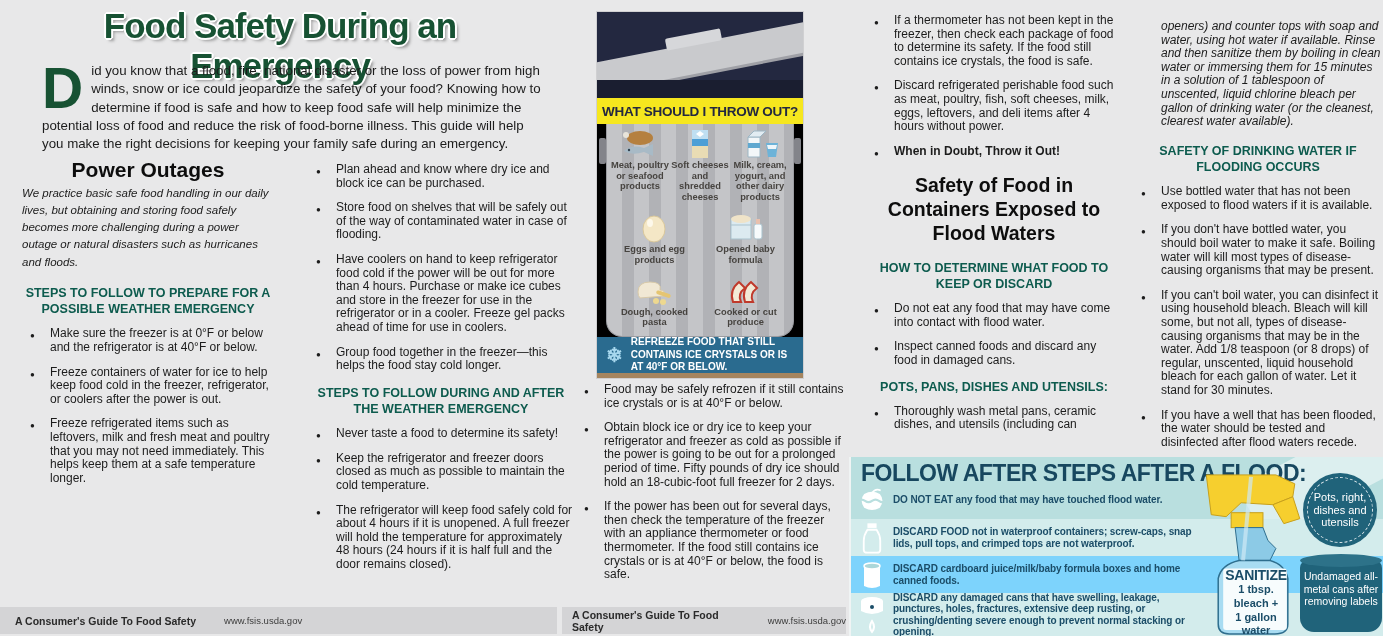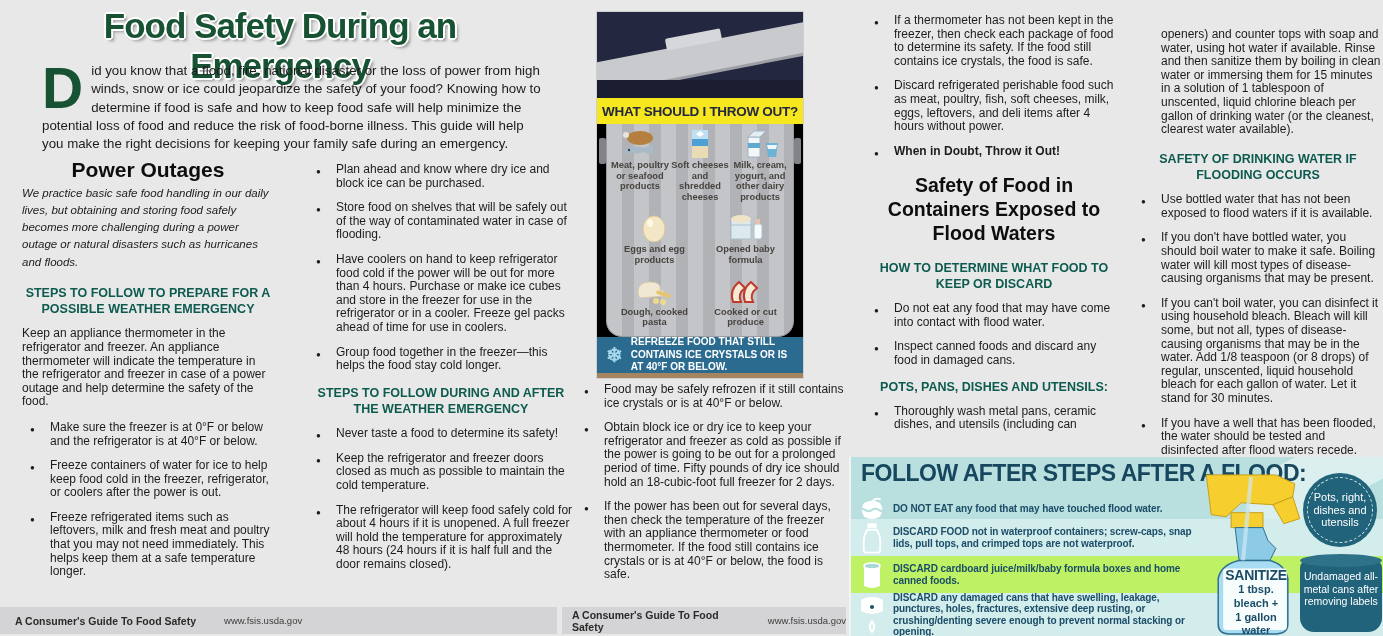--- a/index.html
+++ b/index.html
@@ -24,21 +24,21 @@
   .col{position:absolute;}
   #col1{left:22px;top:163px;width:252px;}
   #col1 .tagline{font-style:italic;font-size:11.5px;line-height:1.5;text-align:left;margin:0 0 14px 0;}
   #col1 .prep-intro{margin:0 0 12px 0;}
   #col2{left:308px;top:163px;width:266px;}
   #col2 .teal-h{margin-top:12px;}
   #colmid{left:576px;top:383px;width:270px;}
   #col4{left:866px;top:14px;width:256px;}
   #col4 .big-h3{font-size:19.5px;font-weight:bold;line-height:1.22;text-align:center;margin:16px 0 14px 0;color:#0d0d0d;}
   #col5{left:1133px;top:16px;width:250px;}
-  .cont-par{padding-left:28px;margin:12px 0 14px 0;}
+  .cont-par{padding-left:28px;margin:4px 0 14px 0;font-style:italic;}
   #col5 .teal-h{margin-top:10px;}
   
   .footer{position:absolute;top:607px;height:27px;background:#d4d4d6;display:flex;align-items:center;gap:28px;}
   .footer .f1{font-weight:bold;font-size:10.5px;color:#2a2a2a;}
   .footer .f2{font-size:9.5px;color:#3d3d3d;}
   #footer-left{left:0;width:557px;padding-left:15px;box-sizing:border-box;}
   #footer-mid{left:562px;width:284px;padding-left:10px;box-sizing:border-box;}
   
   .ig{position:absolute;left:597px;top:12px;width:206px;height:366px;box-shadow:0 0 0 1px #d0d0d2;}
   .ig-top{position:relative;height:86px;background:#232840;overflow:hidden;}
@@ -62,23 +62,23 @@
   .ig-floor{height:5px;background:#a5855f;}
   
   .flood{position:absolute;left:849px;top:457px;width:534px;height:179px;background:#b9dfdf;overflow:hidden;
          color:#1b4d68;border-left:2px solid #f0f4f4;box-sizing:border-box;}
   .flood-streak{position:absolute;left:392px;top:-8px;width:150px;height:60px;background:rgba(255,255,255,.5);
                 transform:rotate(-28deg);}
   .flood-h{position:absolute;left:10px;top:3px;font-size:23px;font-weight:bold;letter-spacing:-.5px;color:#17475f;}
   .frow{position:absolute;left:0;width:100%;display:flex;align-items:center;}
   .frow .ficon{flex:none;width:42px;display:flex;justify-content:center;}
   .frow .ftxt{width:318px;font-size:10px;font-weight:bold;line-height:1.15;letter-spacing:-.1px;}
-  #frow1{top:39px;height:26px;}
+  #frow1{top:30px;height:26px;}
   #frow2{top:62px;height:37px;background:#d3ecec;}
-  #frow3{top:99px;height:37px;background:#bef264;}
+  #frow3{top:99px;height:37px;background:#7dd3fc;}
   #frow4{top:136px;height:43px;background:#d3ecec;}
   .bottle{position:absolute;left:330px;top:0;width:150px;height:179px;}
   .bottle-label{position:absolute;left:40px;top:110px;width:70px;text-align:center;color:#1b4d68;}
   .bottle-label .san{font-size:14px;font-weight:bold;letter-spacing:-.3px;}
   .bottle-label .rec{font-size:11px;font-weight:bold;line-height:1.25;}
   .badge-circle{position:absolute;left:452px;top:16px;width:74px;height:74px;border-radius:50%;background:#20637a;
                 color:#fff;display:flex;align-items:center;justify-content:center;text-align:center;
                 font-size:11px;line-height:1.15;box-sizing:border-box;padding:6px;}
   .badge-circle::after{content:"";position:absolute;inset:4px;border:1px dashed rgba(255,255,255,.85);border-radius:50%;}
   .badge-can{position:absolute;left:449px;top:103px;width:82px;height:72px;background:#20637a;border-radius:8px 8px 14px 14px;
@@ -92,21 +92,20 @@
 
   <div class="title">Food Safety During an Emergency</div>
   <div class="intro">
     <span class="dropcap">D</span><span>id you know that a flood, fire, national disaster or the loss of power from high winds, snow or ice could jeopardize the safety of your food? Knowing how to determine if food is safe and how to keep food safe will help minimize the potential loss of food and reduce the risk of food-borne illness. This guide will help you make the right decisions for keeping your family safe during an emergency.</span>
   </div>
 
   <div class="col body-txt" id="col1">
     <h2 class="big-h">Power Outages</h2>
     <p class="tagline">We practice basic safe food handling in our daily lives, but obtaining and storing food safely becomes more challenging during a power outage or natural disasters such as hurricanes and floods.</p>
     <h3 class="teal-h">STEPS TO FOLLOW TO PREPARE FOR A POSSIBLE WEATHER EMERGENCY</h3>
-    <p class="prep-intro">Keep an appliance thermometer in the refrigerator and freezer. An appliance thermometer will indicate the temperature in the refrigerator and freezer in case of a power outage and help determine the safety of the food.</p>
     <ul class="blist">
       <li>Make sure the freezer is at 0°F or below and the refrigerator is at 40°F or below.</li>
       <li>Freeze containers of water for ice to help keep food cold in the freezer, refrigerator, or coolers after the power is out.</li>
       <li>Freeze refrigerated items such as leftovers, milk and fresh meat and poultry that you may not need immediately. This helps keep them at a safe temperature longer.</li>
     </ul>
   </div>
 
   <div class="col body-txt" id="col2">
     <ul class="blist">
       <li>Plan ahead and know where dry ice and block ice can be purchased.</li>

